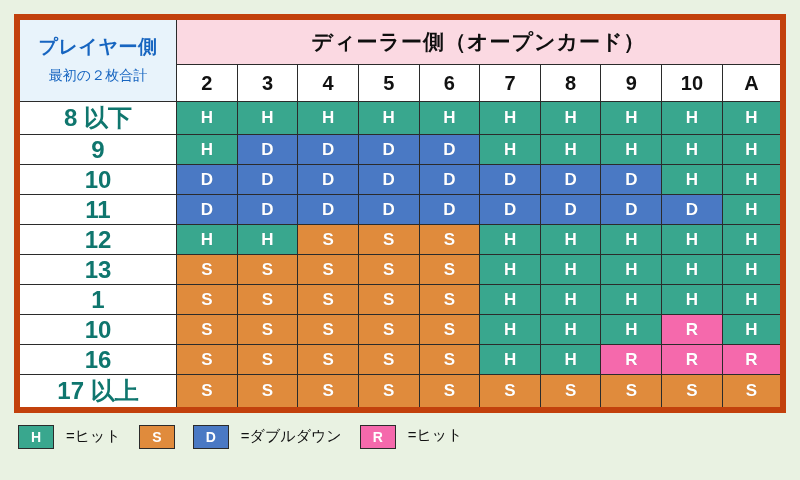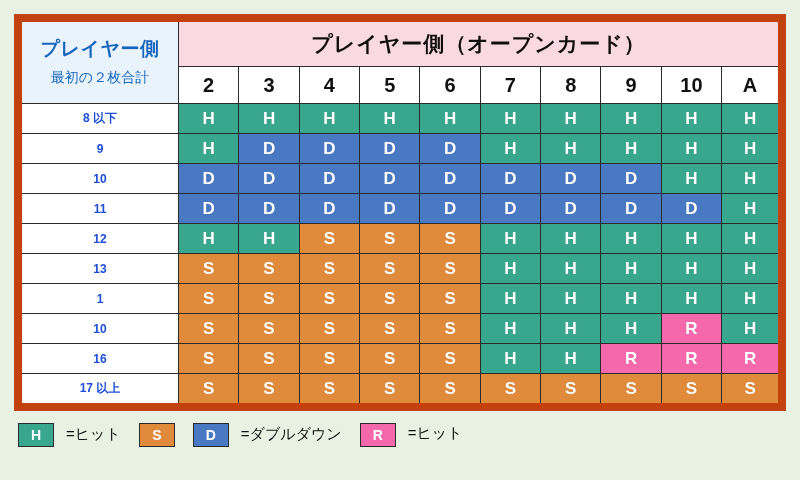--- a/index.html
+++ b/index.html
@@ -17,21 +17,21 @@
     position: relative;
     width: 800px;
     height: 480px;
     box-sizing: border-box;
     padding: 14px 14px 10px 14px;
   }
   table.strategy {
     border-collapse: collapse;
     width: 772px;
     table-layout: fixed;
-    border: 8px solid #c2410c;
+    border: 6px solid #c2410c;
   }
   table.strategy td, table.strategy th {
     border: 1px solid #2b2b2b;
     padding: 0;
     margin: 0;
     text-align: center;
     vertical-align: middle;
   }
   .corner-head {
     background: #e8f3fb;
@@ -63,23 +63,23 @@
   }
   .dealer-card {
     background: #ffffff;
     color: #111;
     font-weight: bold;
     font-size: 20px;
     height: 36px;
   }
   .player-total {
     background: #ffffff;
-    color: #1d4ed8;
-    font-weight: bold;
-    font-size: 12px;
+    color: #0f766e;
+    font-weight: bold;
+    font-size: 24px;
     height: 29px;
     width: 148px;
   }
   .cell {
     height: 29px;
     font-size: 17px;
     font-weight: bold;
     color: #ffffff;
     text-shadow: 0 0 1px rgba(0,0,0,0.15);
   }
@@ -131,21 +131,21 @@
 
 <div id="root">
 
   <table class="strategy">
     <tbody>
       <tr>
         <td class="corner-head" rowspan="2">
           <div class="corner-title">プレイヤー側</div>
           <div class="corner-sub">最初の２枚合計</div>
         </td>
-        <td class="dealer-head" colspan="10">プレイヤー側（オープンカード）</td>
+        <td class="dealer-head" colspan="10">ディーラー側（オープンカード）</td>
       </tr>
       <tr id="dealer-card-row">
           <td class="dealer-card">2</td>
           <td class="dealer-card">3</td>
           <td class="dealer-card">4</td>
           <td class="dealer-card">5</td>
           <td class="dealer-card">6</td>
           <td class="dealer-card">7</td>
           <td class="dealer-card">8</td>
           <td class="dealer-card">9</td>

